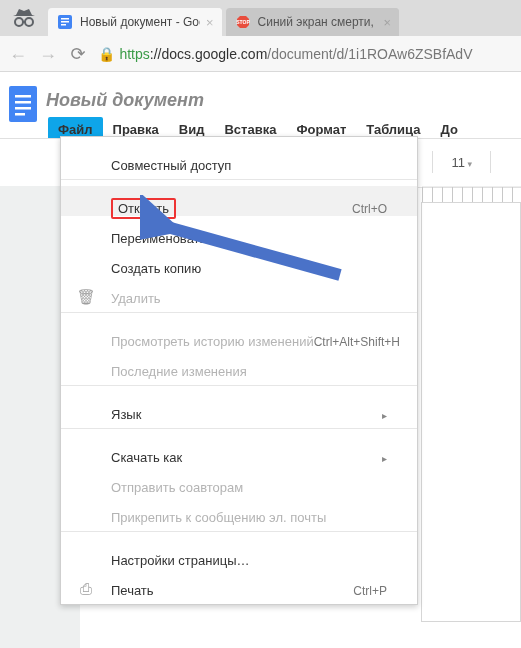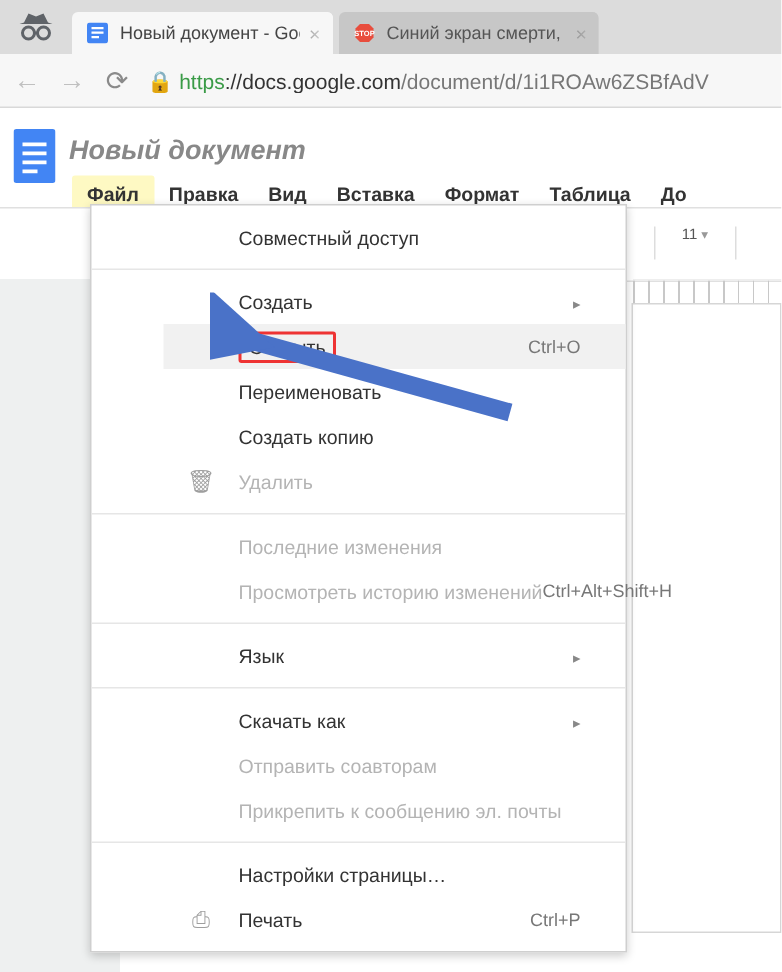--- a/index.html
+++ b/index.html
@@ -26,33 +26,33 @@
   .url .dark { color: #333; }
 
   
   .docs-head { display: flex; align-items: flex-start; padding: 8px 0 0 0; font-weight: bold; }
   .docs-logo { width: 46px; height: 54px; display: flex; align-items: flex-start; justify-content: center; padding-top: 6px; }
   .docs-logo svg { width: 28px; height: 36px; }
   .docs-titleblock { padding-top: 10px; }
   .docs-title { font-size: 18px; font-style: italic; color: #888; margin-bottom: 6px; }
   .menubar { display: flex; gap: 0; font-size: 13px; color: #333; padding-left: 2px; }
   .menubar .mitem { padding: 5px 10px; cursor: pointer; border-radius: 2px; }
-  .menubar .mitem.active { background: #fef9c3; }
+  .menubar .mitem.active { background: #0ea5e9; }
 
   
   .toolbar-area { position: absolute; top: 138px; left: 0; right: 0; height: 50px; border-top: 1px solid #e0e0e0; border-bottom: 1px solid #e0e0e0; background: #fff; }
-  .toolbar-right { position: absolute; right: 30px; top: 12px; display: flex; align-items: flex-start; gap: 18px; color: #555; font-size: 10px; }
+  .toolbar-right { position: absolute; right: 30px; top: 12px; display: flex; align-items: center; gap: 18px; color: #555; font-size: 13px; }
   .toolbar-right .sep { width:1px; height:22px; background:#ddd; }
   .toolbar-right .dd::after { content:" ▾"; font-size:9px; color:#999;}
   .ruler { position: absolute; top: 186px; left: 422px; right: 0; height: 16px; background: repeating-linear-gradient(to right, #c8c8c8 0 1px, transparent 1px 10px); border-top:1px solid #eee; }
   .page-edge { position:absolute; top:202px; left:421px; right:0; height:420px; background:#fff; border:1px solid #d6d6d6; }
 
   
   .menu { position: absolute; top: 136px; left: 60px; width: 358px; background: #fff; border: 1px solid #cfcfcf; box-shadow: 0 2px 6px rgba(0,0,0,.2); font-size: 13px; color: #333; padding: 6px 0; z-index: 5; }
-  .menu .row { display: flex; align-items: center; height: 30px; padding: 0 30px 0 50px; position: relative; cursor: pointer; margin-left: 48px; }
+  .menu .row { display: flex; align-items: flex-end; height: 30px; padding: 0 30px 0 50px; position: relative; cursor: pointer; }
   .menu .row.highlight { background:#f1f1f1; }
   .menu .row .label { flex: 1; white-space: nowrap; }
   .menu .row .shortcut { color: #777; font-size: 12px; }
   .menu .row .ic { position: absolute; left: 16px; width: 18px; color: #9e9e9e; display:flex; align-items:center; justify-content:center; font-size:15px;}
   .menu .row .sub::after { content: "▸"; color: #888; font-size: 10px; margin-left: 8px; }
   .menu .row.disabled { color: #b4b4b4; cursor: default; }
   .menu hr { border: none; border-top: 1px solid #e6e6e6; margin: 6px 0; }
   .redbox { border: 2px solid #e33; padding: 1px 5px; border-radius: 2px; }
 
   
@@ -142,45 +142,41 @@
 <div class="leftstripe"></div>
 <div class="ruler"></div>
 <div class="page-edge"></div>
 
 <div class="menu">
   <div class="row">
     <span class="ic"></span>
     <span class="label">Совместный доступ</span>
   </div>
   <hr>
-  <div class="row">
-    <span class="label">Создать</span>
-      <span class="sub"></span>
-  </div>
   <div class="row highlight">
     <span class="label"><span class="redbox">Открыть</span></span>
     <span class="shortcut">Ctrl+O</span>
   </div>
   <div class="row">
     <span class="label">Переименовать</span>
   </div>
   <div class="row">
     <span class="label">Создать копию</span>
   </div>
   <div class="row disabled">
     <span class="ic">🗑</span>
     <span class="label">Удалить</span>
   </div>
   <hr>
   <div class="row disabled">
-    <span class="label">Последние изменения</span>
-  </div>
-  <div class="row disabled">
     <span class="label">Просмотреть историю изменений</span>
     <span class="shortcut">Ctrl+Alt+Shift+H</span>
+  </div>
+  <div class="row disabled">
+    <span class="label">Последние изменения</span>
   </div>
   <hr>
   <div class="row">
     <span class="label">Язык</span>
       <span class="sub"></span>
   </div>
   <hr>
   <div class="row">
     <span class="label">Скачать как</span>
       <span class="sub"></span>

